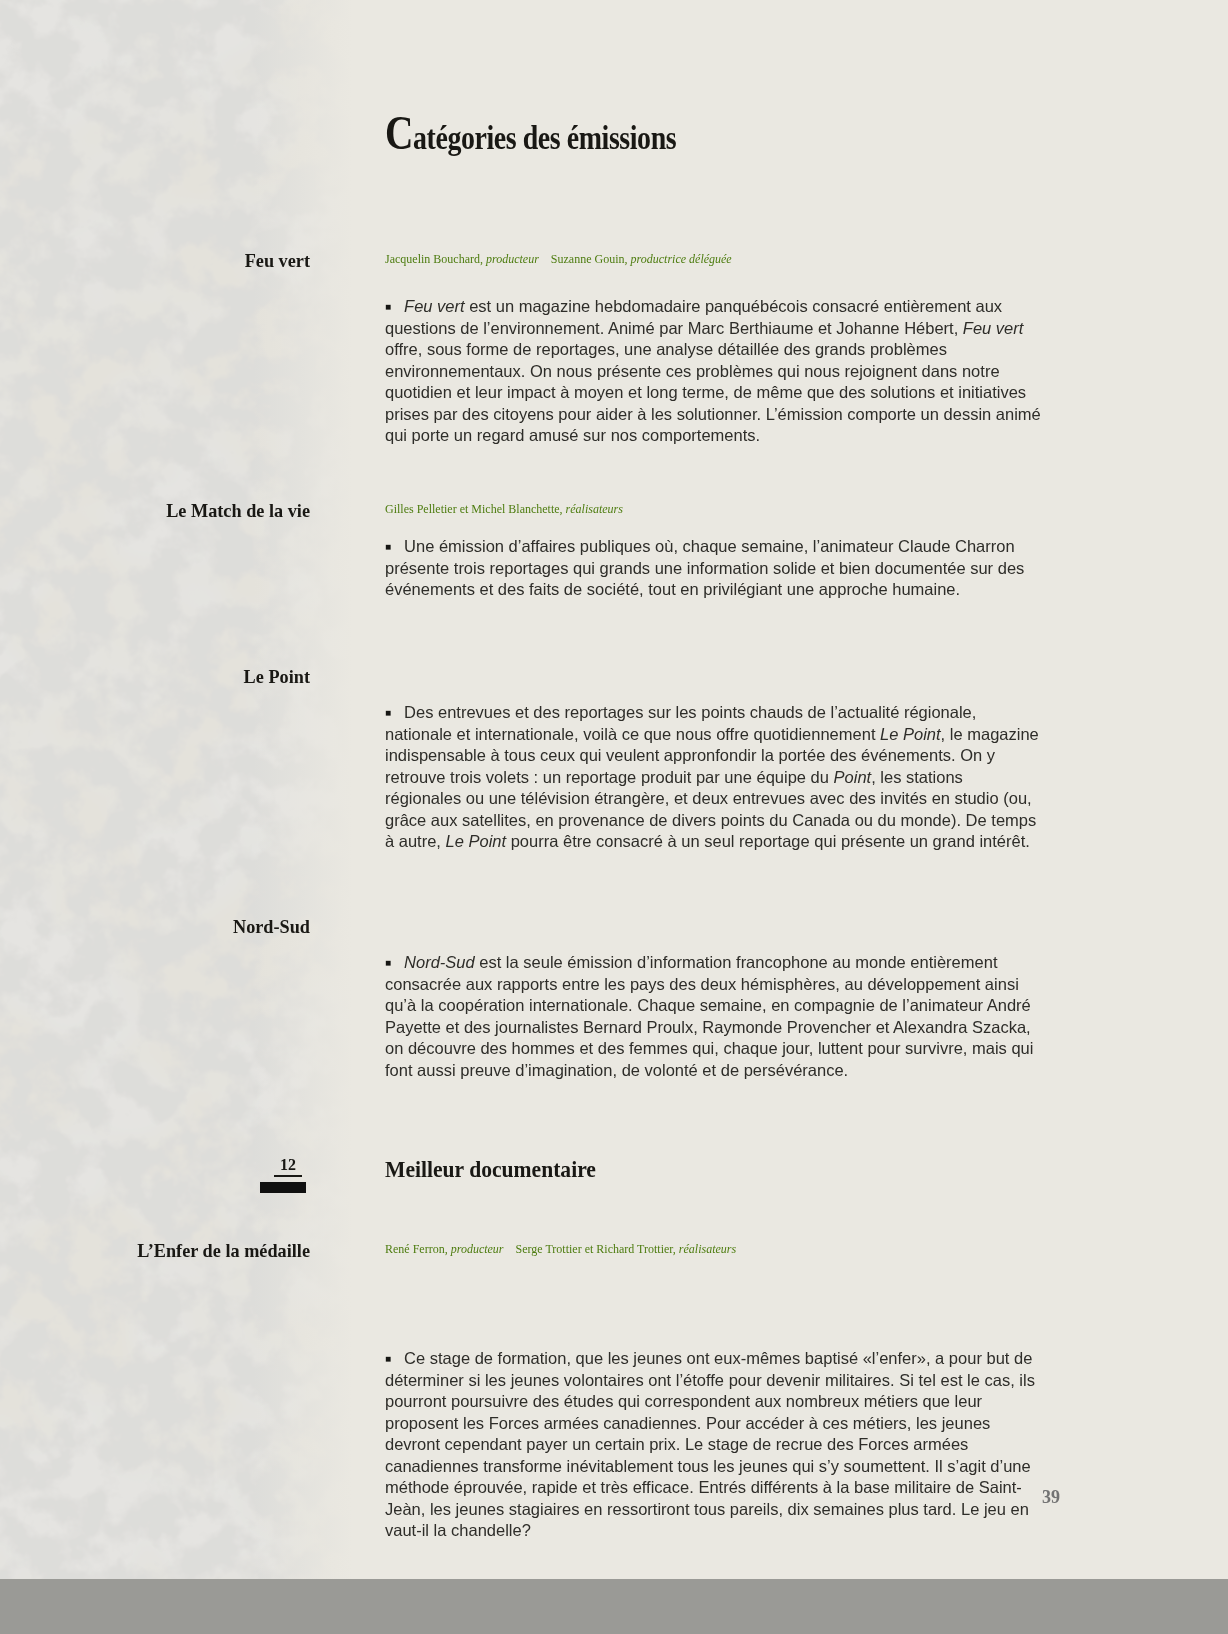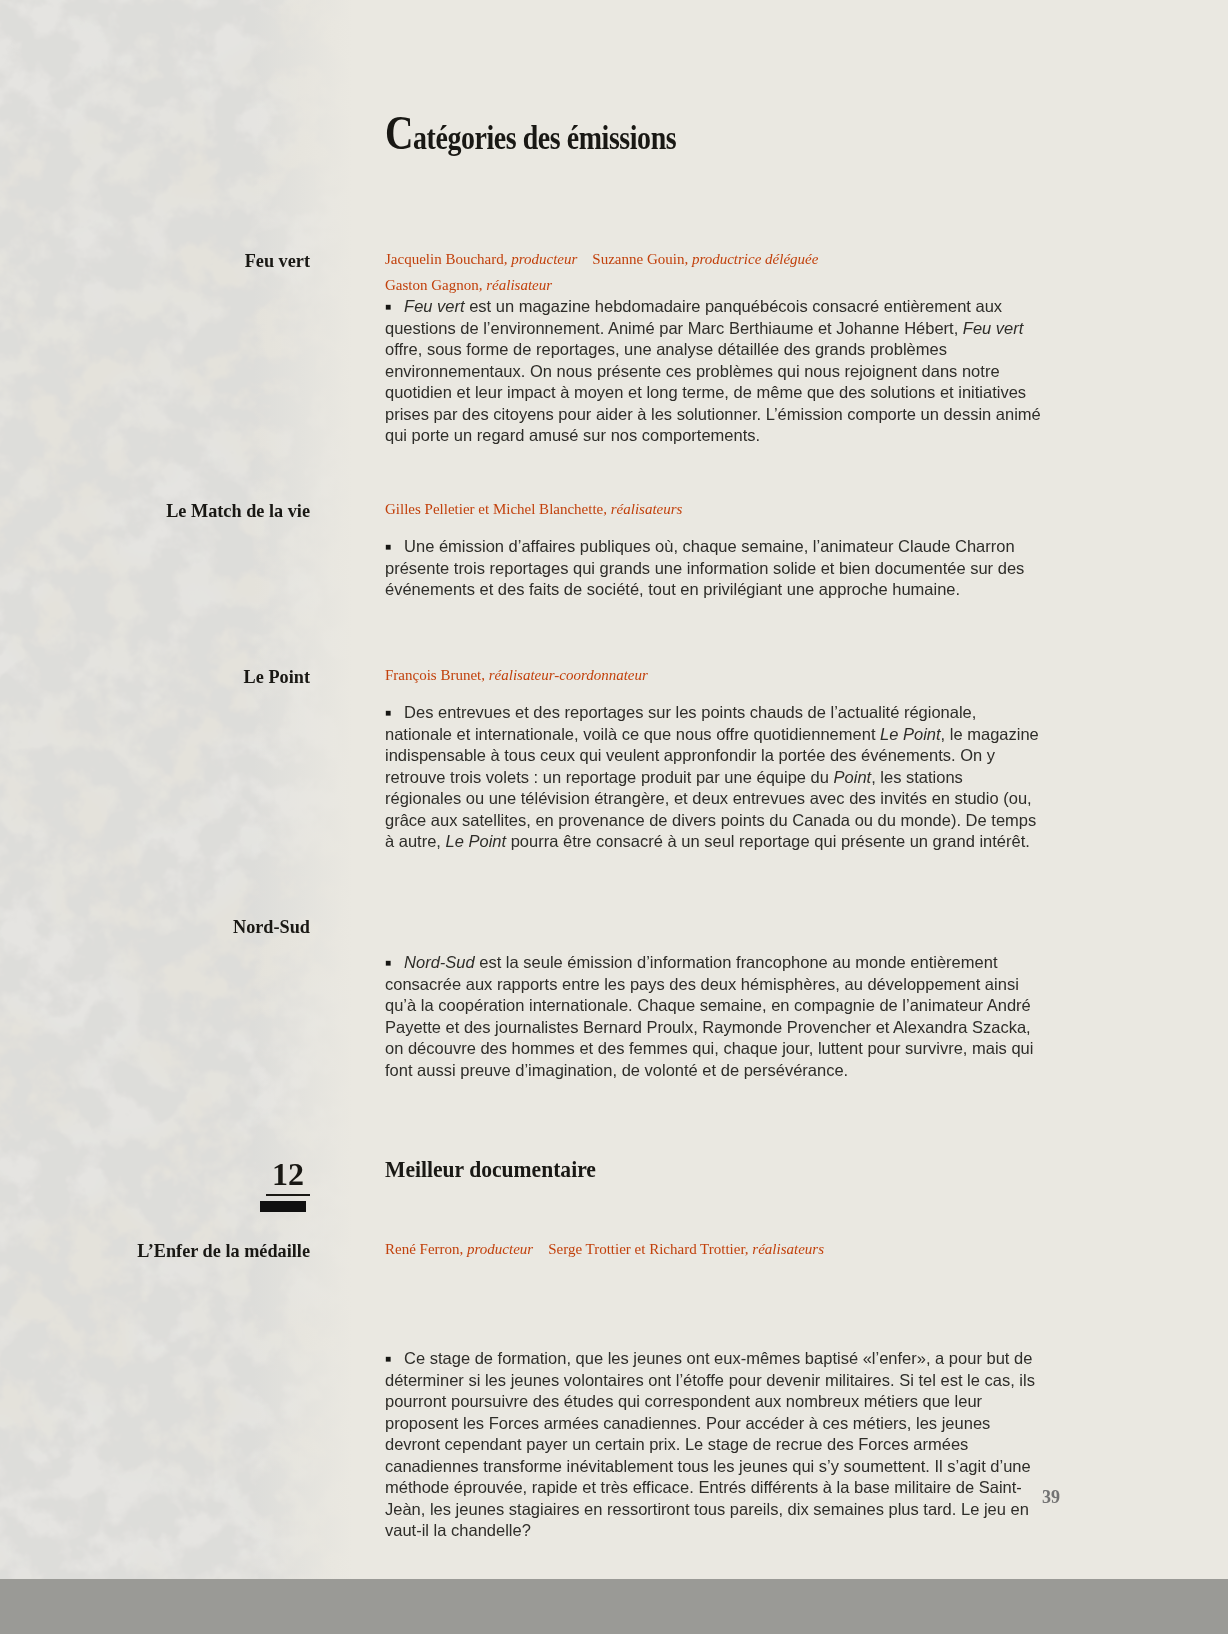--- a/index.html
+++ b/index.html
@@ -56,23 +56,23 @@
     transform: scaleX(0.96);
     transform-origin: right top;
   }
   
   .content {
     position: absolute;
     left: 385px; width: 658px;
   }
   .credits {
     font-family: "Liberation Serif", serif;
-    font-size: 15px;
+    font-size: 12px;
     line-height: 26px;
-    color: #c2410c;
+    color: #4d7c0f;
   }
   .credits i { font-style: italic; }
   .desc {
     margin: 0;
     font-size: 16.5px;
     line-height: 21.5px;
     color: #2e2d29;
   }
   .desc i { font-style: italic; }
   .bullet {
@@ -91,21 +91,21 @@
   .folio-left {
     position: absolute;
     left: 258px; top: 1156px;
     width: 60px;
     text-align: center;
   }
   .folio-left .num {
     display: inline-block;
     font-family: "Liberation Serif", serif;
     font-weight: bold;
-    font-size: 32px;
+    font-size: 16px;
     color: #191814;
     border-bottom: 2px solid #191814;
     padding: 0 6px 1px 6px;
   }
   .folio-left .bar {
     margin: 5px auto 0 2px;
     width: 46px; height: 11px;
     background: #101010;
   }
   
@@ -162,38 +162,34 @@
     </svg>
   </div>
 
   <div class="bottom-bar"></div>
 
   <h1 class="page-title">Catégories des émissions</h1>
 
   <div class="show-label lbl-1">Feu vert</div>
   <div class="content cr-1">
     <div class="credits">Jacquelin Bouchard, <i>producteur</i> Suzanne Gouin, <i>productrice déléguée</i></div>
-    <div class="credits">Gaston Gagnon, <i>réalisateur</i></div>
   </div>
   <div class="content ds-1">
     <p class="desc"><span class="bullet">■</span><span><i>Feu vert</i> est un magazine hebdomadaire panquébécois consacré entièrement aux questions de l’environnement. Animé par Marc Berthiaume et Johanne Hébert, <i>Feu vert</i> offre, sous forme de reportages, une analyse détaillée des grands problèmes environnementaux. On nous présente ces problèmes qui nous rejoignent dans notre quotidien et leur impact à moyen et long terme, de même que des solutions et initiatives prises par des citoyens pour aider à les solutionner. L’émission comporte un dessin animé qui porte un regard amusé sur nos comportements.</span></p>
   </div>
 
   <div class="show-label lbl-2">Le Match de la vie</div>
   <div class="content cr-2">
     <div class="credits">Gilles Pelletier et Michel Blanchette, <i>réalisateurs</i></div>
   </div>
   <div class="content ds-2">
     <p class="desc"><span class="bullet">■</span><span>Une émission d’affaires publiques où, chaque semaine, l’animateur Claude Charron présente trois reportages qui grands une information solide et bien documentée sur des événements et des faits de société, tout en privilégiant une approche humaine.</span></p>
   </div>
 
   <div class="show-label lbl-3">Le Point</div>
-  <div class="content cr-3">
-    <div class="credits">François Brunet, <i>réalisateur-coordonnateur</i></div>
-  </div>
   <div class="content ds-3">
     <p class="desc"><span class="bullet">■</span><span>Des entrevues et des reportages sur les points chauds de l’actualité régionale, nationale et internationale, voilà ce que nous offre quotidiennement <i>Le Point</i>, le magazine indispensable à tous ceux qui veulent appronfondir la portée des événements. On y retrouve trois volets : un reportage produit par une équipe du <i>Point</i>, les stations régionales ou une télévision étrangère, et deux entrevues avec des invités en studio (ou, grâce aux satellites, en provenance de divers points du Canada ou du monde). De temps à autre, <i>Le Point</i> pourra être consacré à un seul reportage qui présente un grand intérêt.</span></p>
   </div>
 
   <div class="show-label lbl-4">Nord-Sud</div>
   <div class="content ds-4">
     <p class="desc"><span class="bullet">■</span><span><i>Nord-Sud</i> est la seule émission d’information francophone au monde entièrement consacrée aux rapports entre les pays des deux hémisphères, au développement ainsi qu’à la coopération internationale. Chaque semaine, en compagnie de l’animateur André Payette et des journalistes Bernard Proulx, Raymonde Provencher et Alexandra Szacka, on découvre des hommes et des femmes qui, chaque jour, luttent pour survivre, mais qui font aussi preuve d’imagination, de volonté et de persévérance.</span></p>
   </div>
 
   <div class="folio-left">

